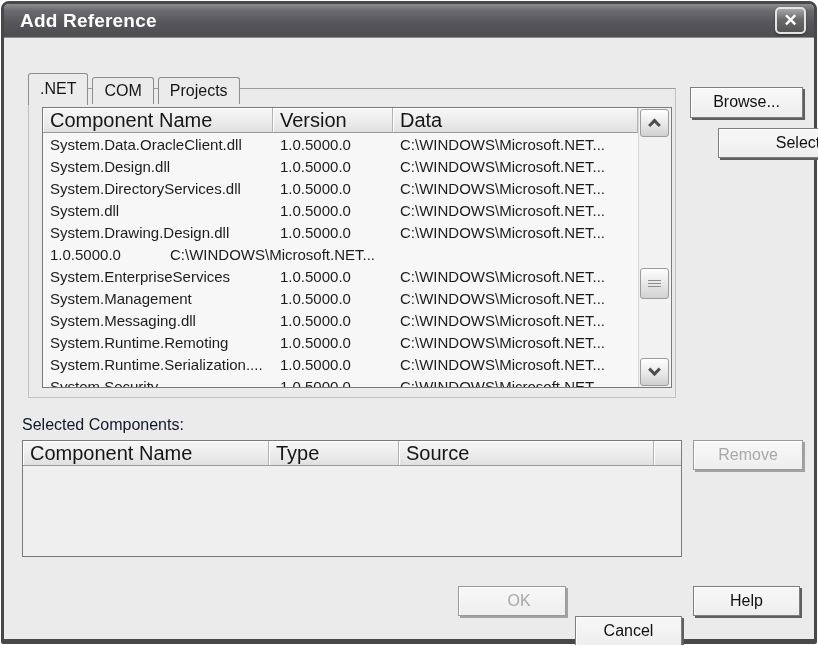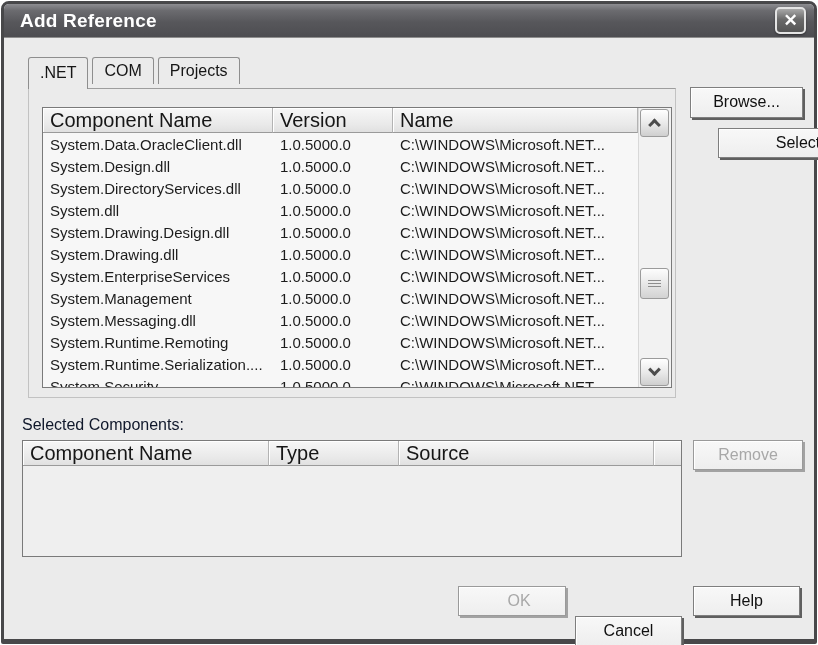--- a/index.html
+++ b/index.html
@@ -16,21 +16,21 @@
     border-radius:5px 5px 0 0;border-bottom:1px solid #8e8e8e;}
   .titlebar .title{position:absolute;left:16px;top:0;line-height:33px;
     color:#ffffff;font-size:19px;font-weight:bold;letter-spacing:.2px;}
   .close-btn{position:absolute;right:8px;top:3px;width:31px;height:27px;
     border:2px solid #e4e4e4;border-radius:5px;
     background:linear-gradient(#a8a8a8,#6a6a6a 45%,#555555);
     color:#ffffff;font-size:17px;font-weight:bold;text-align:center;line-height:23px;
     box-shadow:0 1px 2px rgba(0,0,0,.4);cursor:default;}
 
   
-  .tabs{position:absolute;left:24px;top:53px;height:32px;display:flex;align-items:flex-start;z-index:3;}
+  .tabs{position:absolute;left:24px;top:69px;height:32px;display:flex;align-items:flex-end;z-index:3;}
   .tab{border:1px solid #8e8e8e;border-bottom:none;border-radius:3px 3px 0 0;
     background:#ebebeb;padding:0 11px;height:27px;line-height:26px;font-size:16px;
     color:#161616;margin-right:4px;margin-bottom:1px;}
   .tab.active{height:32px;line-height:30px;margin-bottom:0;font-weight:normal;}
 
   .tab-page{position:absolute;left:24px;top:84px;width:648px;height:310px;
     border:1px solid #c2c2c2;border-top:1px solid #9d9d9d;background:#ebebeb;z-index:1;}
 
   
   .lv{position:absolute;border:1px solid #7a7a7a;background:#f7f7f7;overflow:hidden;z-index:2;}
@@ -108,21 +108,21 @@
     <div class="tab active"><span>.NET</span></div>
     <div class="tab"><span>COM</span></div>
     <div class="tab"><span>Projects</span></div>
   </div>
   <div class="tab-page"></div>
 
   <div class="lv lv1">
     <div class="lv-header">
       <div class="lv-hcell h-name">Component Name</div>
       <div class="lv-hcell h-version">Version</div>
-      <div class="lv-hcell h-path">Name</div>
+      <div class="lv-hcell h-path">Data</div>
     </div>
     <div class="lv-rows">
         <div class="lv-row">
           <span class="c-name">System.Data.OracleClient.dll</span>
           <span class="c-ver">1.0.5000.0</span>
           <span class="c-path">C:\WINDOWS\Microsoft.NET...</span>
         </div>
         <div class="lv-row">
           <span class="c-name">System.Design.dll</span>
           <span class="c-ver">1.0.5000.0</span>
@@ -137,21 +137,20 @@
           <span class="c-name">System.dll</span>
           <span class="c-ver">1.0.5000.0</span>
           <span class="c-path">C:\WINDOWS\Microsoft.NET...</span>
         </div>
         <div class="lv-row">
           <span class="c-name">System.Drawing.Design.dll</span>
           <span class="c-ver">1.0.5000.0</span>
           <span class="c-path">C:\WINDOWS\Microsoft.NET...</span>
         </div>
         <div class="lv-row">
-          <span class="c-name">System.Drawing.dll</span>
           <span class="c-ver">1.0.5000.0</span>
           <span class="c-path">C:\WINDOWS\Microsoft.NET...</span>
         </div>
         <div class="lv-row">
           <span class="c-name">System.EnterpriseServices</span>
           <span class="c-ver">1.0.5000.0</span>
           <span class="c-path">C:\WINDOWS\Microsoft.NET...</span>
         </div>
         <div class="lv-row">
           <span class="c-name">System.Management</span>

